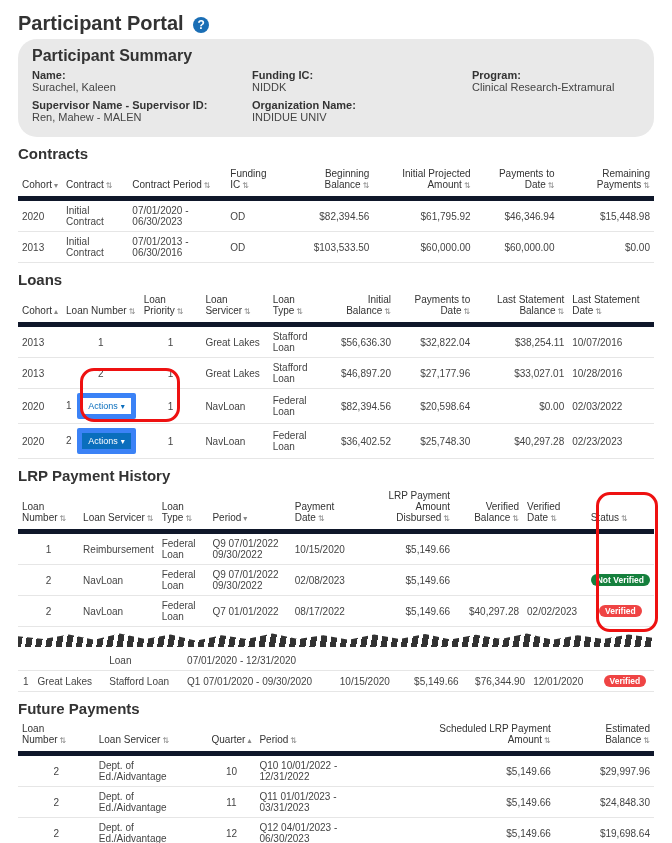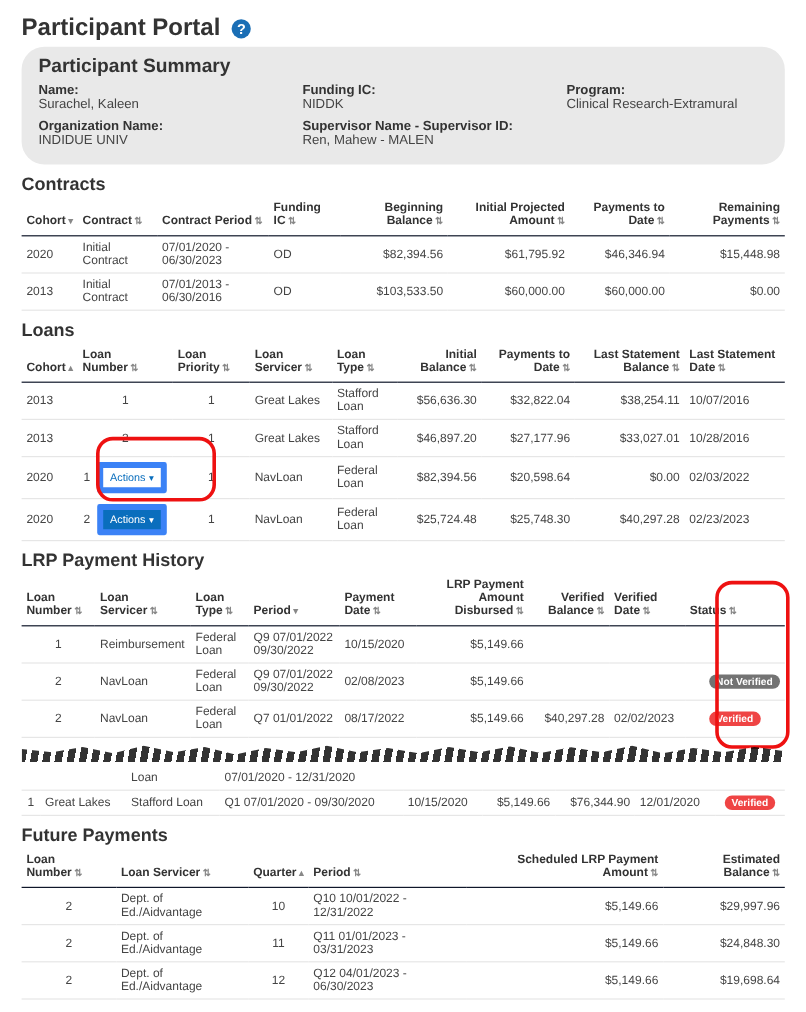--- a/index.html
+++ b/index.html
@@ -55,23 +55,23 @@
     margin: 8px 0 2px 0;
   }
   table.data {
     width: 100%;
     border-collapse: collapse;
     font-size: 10px;
     table-layout: auto;
   }
   table.data th {
     text-align: left;
-    font-weight: 700;
+    font-weight: 400;
     padding: 4px 4px 6px 4px;
-    border-bottom: 1px solid #0f172a;
+    border-bottom: 5px solid #0f172a;
     vertical-align: bottom;
     color: #333;
   }
   table.data td {
     padding: 4px 4px;
     border-bottom: 1px solid #e6e6e6;
     vertical-align: middle;
     color: #444;
   }
   table.data td.num, table.data th.num { text-align: right; }
@@ -94,21 +94,21 @@
   .badge {
     display: inline-block;
     padding: 1px 6px;
     border-radius: 8px;
     font-size: 8.5px;
     font-weight: 600;
     color: #fff;
     white-space: nowrap;
   }
   .badge.verified { background: #ef4444; }
-  .badge.notverified { background: #737373; margin-left: 16px; }
+  .badge.notverified { background: #15803d; }
   
   .callout {
     position: absolute;
     border: 3px solid #e11;
     border-radius: 14px;
     pointer-events: none;
   }
   .rel { position: relative; }
   
   .torn {
@@ -137,26 +137,26 @@
     </div>
     <div>
       <div class="lbl">Funding IC:</div>
       <div class="val">NIDDK</div>
     </div>
     <div>
       <div class="lbl">Program:</div>
       <div class="val">Clinical Research-Extramural</div>
     </div>
     <div>
+      <div class="lbl">Supervisor Name - Supervisor ID:</div>
+      <div class="val">Ren, Mahew  - MALEN</div>
+    </div>
+    <div>
       <div class="lbl">Organization Name:</div>
       <div class="val">INDIDUE UNIV</div>
-    </div>
-    <div>
-      <div class="lbl">Supervisor Name - Supervisor ID:</div>
-      <div class="val">Ren, Mahew  - MALEN</div>
     </div>
   </div>
 </div>
 
 <h2 class="section">Contracts</h2>
 <table class="data">
   <thead>
       <tr>
     <th><span>Cohort</span><span class="sort-icon">▾</span></th>
     <th><span>Contract</span><span class="sort-icon">⇅</span></th>
@@ -241,21 +241,21 @@
           <td class="num">$20,598.64</td>
           <td class="num">$0.00</td>
           <td>02/03/2022</td>
         </tr>
         <tr>
           <td>2020</td>
           <td style="text-align:center">2&nbsp;&nbsp;<span class="actions-btn primary">Actions<span class="caret">▾</span></span></td>
           <td style="text-align:center">1</td>
           <td>NavLoan</td>
           <td>Federal Loan</td>
-          <td class="num">$25,724.48</td>
+          <td class="num">$36,402.52</td>
           <td class="num">$25,748.30</td>
           <td class="num">$40,297.28</td>
           <td>02/23/2023</td>
         </tr>
       </tbody>
   </table>
   <div class="callout" style="top:78px;left:62px;width:100px;height:54px"></div>
 </div>
 
 <h2 class="section">LRP Payment History</h2>

